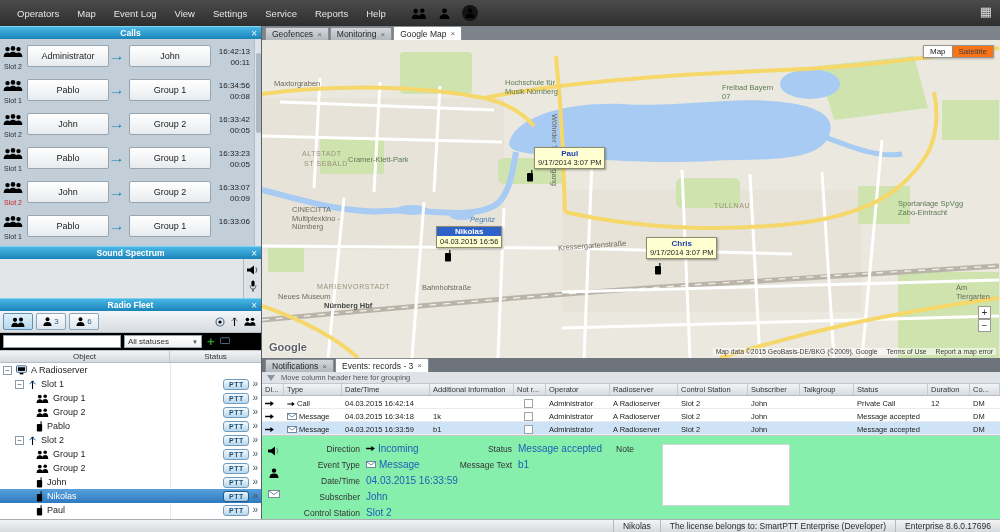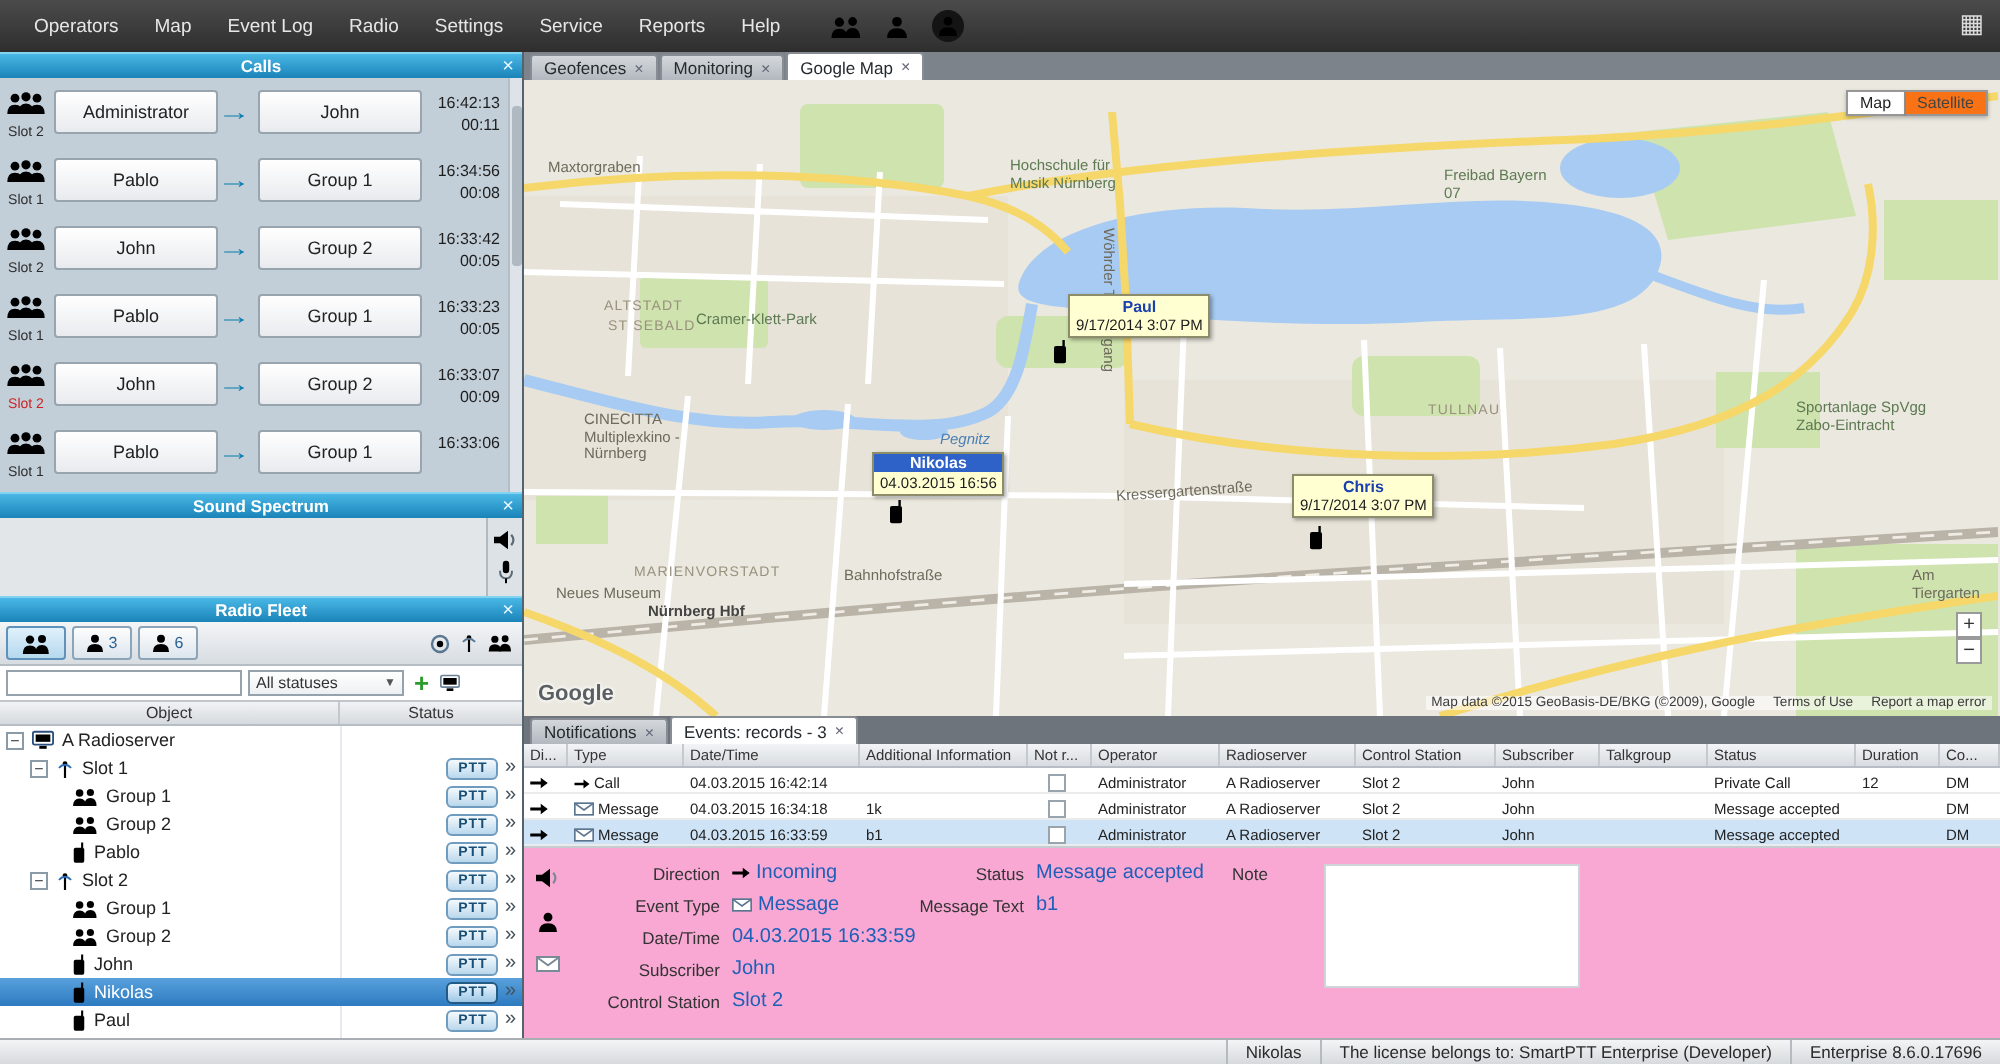--- a/index.html
+++ b/index.html
@@ -38,21 +38,21 @@
 
 
 .spectrum-body{height:39px;background:#e2e6e9;position:relative;flex:none}
 .spec-icons{position:absolute;right:0;top:0;bottom:0;width:18px;border-left:1px solid #b2bac1;display:flex;flex-direction:column;align-items:center;justify-content:space-evenly;color:#5c6b76;background:#dde2e6}
 
 
 .fleet-toolbar{height:22px;background:linear-gradient(#f3f5f7,#d7dce1);display:flex;align-items:center;padding:0 3px;gap:3px;border-bottom:1px solid #b6bdc4;flex:none}
 .tool-btn{width:30px;height:17px;border:1px solid #8ba4b8;border-radius:2px;background:linear-gradient(#fdfdfd,#dde6ee);display:flex;align-items:center;justify-content:center;gap:2px;font-size:8px;color:#2a5f8f}
 .tool-btn.active{background:linear-gradient(#e0f1fb,#b5d8ee);border-color:#5e92ba}
 .tool-right{margin-left:auto;display:flex;gap:5px;color:#5a7690;align-items:center;padding-right:2px}
-.fleet-search{height:18px;display:flex;align-items:center;gap:3px;padding:0 3px;background:#ffffff;border-bottom:1px solid #c0c6cc;flex:none}
+.fleet-search{height:18px;display:flex;align-items:center;gap:3px;padding:0 3px;background:#000000;border-bottom:1px solid #c0c6cc;flex:none}
 .search-input{width:118px;height:13px;border:1px solid #96a2ac;background:#fff;font-size:8px;padding:0 2px;outline:none}
 .status-select{width:78px;height:13px;border:1px solid #96a2ac;background:linear-gradient(#fff,#edf0f2);font-size:8px;display:flex;align-items:center;justify-content:space-between;padding:0 3px;color:#333}
 .status-select .dd{font-size:6px;color:#555}
 .add-btn{color:#2e9b2e;font-weight:bold;font-size:13px;line-height:1;padding:0 2px}
 .fleet-cols{height:12px;display:flex;background:linear-gradient(#f1f3f5,#d6dade);border-bottom:1px solid #b6bdc4;font-size:8px;color:#333;flex:none}
 .col-object{width:170px;text-align:center;line-height:12px;border-right:1px solid #c2c8ce}
 .col-status{flex:1;text-align:center;line-height:12px}
 .fleet-tree{flex:1;background:#fff;overflow:hidden;position:relative}
 .fleet-tree::before{content:"";position:absolute;left:170px;top:0;bottom:0;border-left:1px solid #e6eaee}
 .tree-row{height:14px;display:flex;align-items:center;font-size:9px;position:relative;padding-right:3px;white-space:nowrap}
@@ -102,21 +102,21 @@
 .evtable-head{height:12px;background:linear-gradient(#f2f4f6,#d8dce0);border-bottom:1px solid #b6bdc4;font-size:7.5px;color:#333;flex:none}
 .evtable-head>div{padding:0 3px;line-height:11px;border-right:1px solid #c4cad0;overflow:hidden;white-space:nowrap}
 .evrow{height:13px;background:#fff;border-bottom:1px solid #e9ebed;font-size:7.5px;align-items:center;flex:none}
 .evrow>div{padding:0 3px;overflow:hidden;white-space:nowrap;display:flex;align-items:center;gap:2px;height:15px}
 .evrow.selected{background:#cfe3f6}
 .cb{width:9px;height:9px;border:1px solid #9aa4ac;background:#fff;margin-left:7px;flex:none}
 .dirarrow{color:#2f9e2f}
 .mailic{color:#5a7690}
 
 
-.detail{flex:1;background:#f9a8d4;position:relative;border-top:1px solid #c6cbd0;overflow:hidden}
+.detail{flex:1;background:#86efac;position:relative;border-top:1px solid #c6cbd0;overflow:hidden}
 .detail-icons{position:absolute;left:6px;top:10px;display:flex;flex-direction:column;gap:12px;color:#7a8a96;align-items:center}
 .f-label{position:absolute;font-size:8.5px;color:#333;text-align:right;width:78px;white-space:nowrap}
 .f-value{position:absolute;font-size:10px;color:#1e5fb8;display:flex;align-items:center;gap:3px;white-space:nowrap}
 .note-box{position:absolute;left:400px;top:8px;width:128px;height:62px;background:#fff;border:1px solid #cfd4d8;resize:none;outline:none;font-family:"Liberation Sans",sans-serif;font-size:8px}
 
 
 .statusbar{height:13px;background:linear-gradient(#f3f4f5,#d7dadd);border-top:1px solid #a8aeb4;display:flex;align-items:center;justify-content:flex-end;font-size:8.5px;color:#2a2a2a}
 .sb-seg{padding:0 9px;border-left:1px solid #b4bac0;line-height:12px;white-space:nowrap}
 </style>
 </head>
@@ -176,21 +176,21 @@
         <circle cx="5" cy="5" r="4" fill="none" stroke="currentColor" stroke-width="1.2"></circle>
         <circle cx="5" cy="5" r="1.6"></circle>
       </symbol>
   </defs>
 </svg>
 
 <header class="menubar">
   <span class="menu-item">Operators</span>
   <span class="menu-item">Map</span>
   <span class="menu-item">Event Log</span>
-  <span class="menu-item">Radio</span>
+  <span class="menu-item">View</span>
   <span class="menu-item">Settings</span>
   <span class="menu-item">Service</span>
   <span class="menu-item">Reports</span>
   <span class="menu-item">Help</span>
   <span class="menubar-icons">
     <svg class="ic" width="16" height="11" style="color:#c7d1d9">
         <use href="#s-people2"></use>
       </svg>
     <svg class="ic" width="11" height="11" style="color:#c7d1d9">
         <use href="#s-person"></use>
@@ -607,20 +607,24 @@
       <span class="mtab">
           <span>Notifications</span>
           <span class="x">×</span>
         </span>
       <span class="mtab active">
           <span>Events: records - 3</span>
           <span class="x">×</span>
         </span>
     </div>
 
+    <div class="grouping">
+      <span class="funnel"></span>
+      <span>Move column header here for grouping</span>
+    </div>
 
     <div class="evgrid evtable-head">
       <div>Di...</div>
       <div>Type</div>
       <div>Date/Time</div>
       <div>Additional Information</div>
       <div>Not r...</div>
       <div>Operator</div>
       <div>Radioserver</div>
       <div>Control Station</div>

